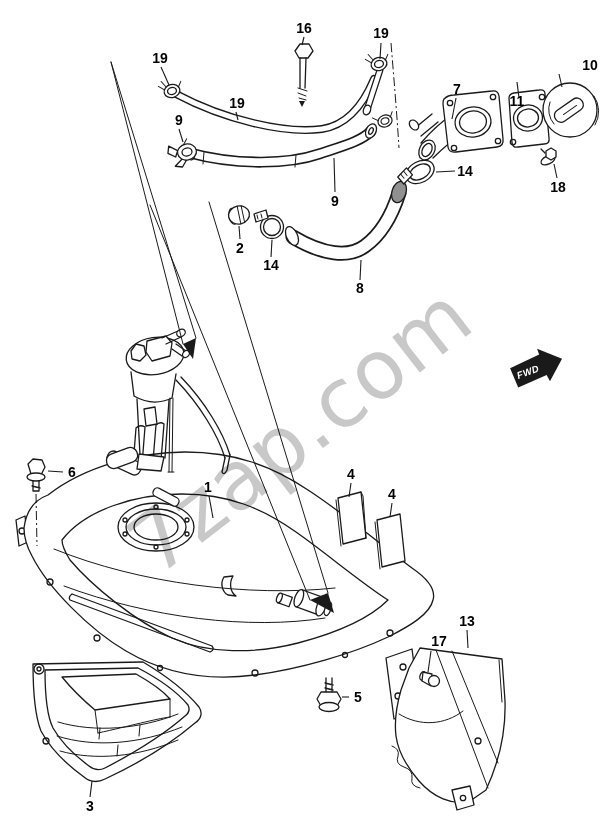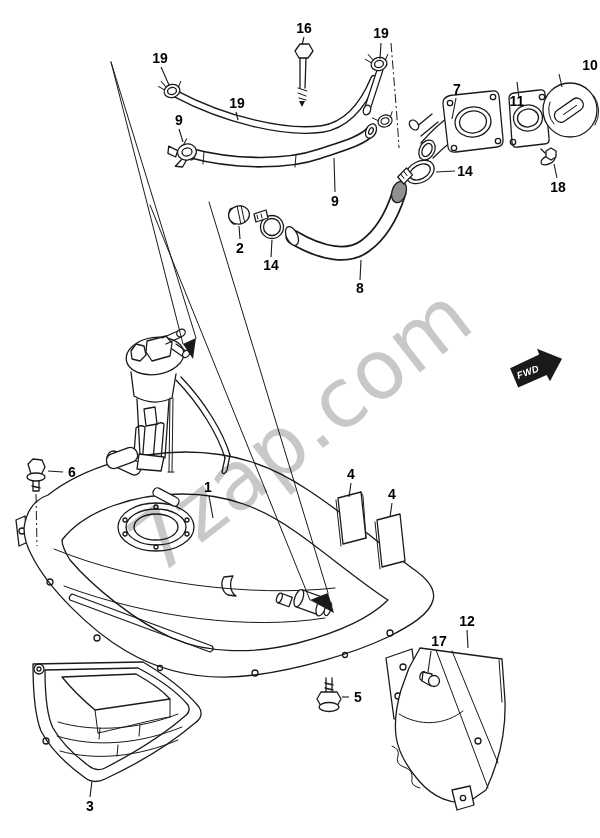--- a/index.html
+++ b/index.html
@@ -351,17 +351,17 @@
       <div class="callout" style="left: 335px; top: 201px;">9</div>
       <div class="callout" style="left: 240px; top: 248px;">2</div>
       <div class="callout" style="left: 271px; top: 265px;">14</div>
       <div class="callout" style="left: 360px; top: 288px;">8</div>
       <div class="callout" style="left: 351px; top: 474px;">4</div>
       <div class="callout" style="left: 392px; top: 494px;">4</div>
       <div class="callout" style="left: 72px; top: 472px;">6</div>
       <div class="callout" style="left: 208px; top: 487px;">1</div>
       <div class="callout" style="left: 358px; top: 697px;">5</div>
       <div class="callout" style="left: 431px; top: 641px; margin-left: 8px;">17</div>
-      <div class="callout" style="left: 467px; top: 621px;">12</div>
+      <div class="callout" style="left: 467px; top: 621px;">13</div>
       <div class="callout" style="left: 90px; top: 806px;">3</div>
     </div>
 
 </div>
 
 </body></html>

